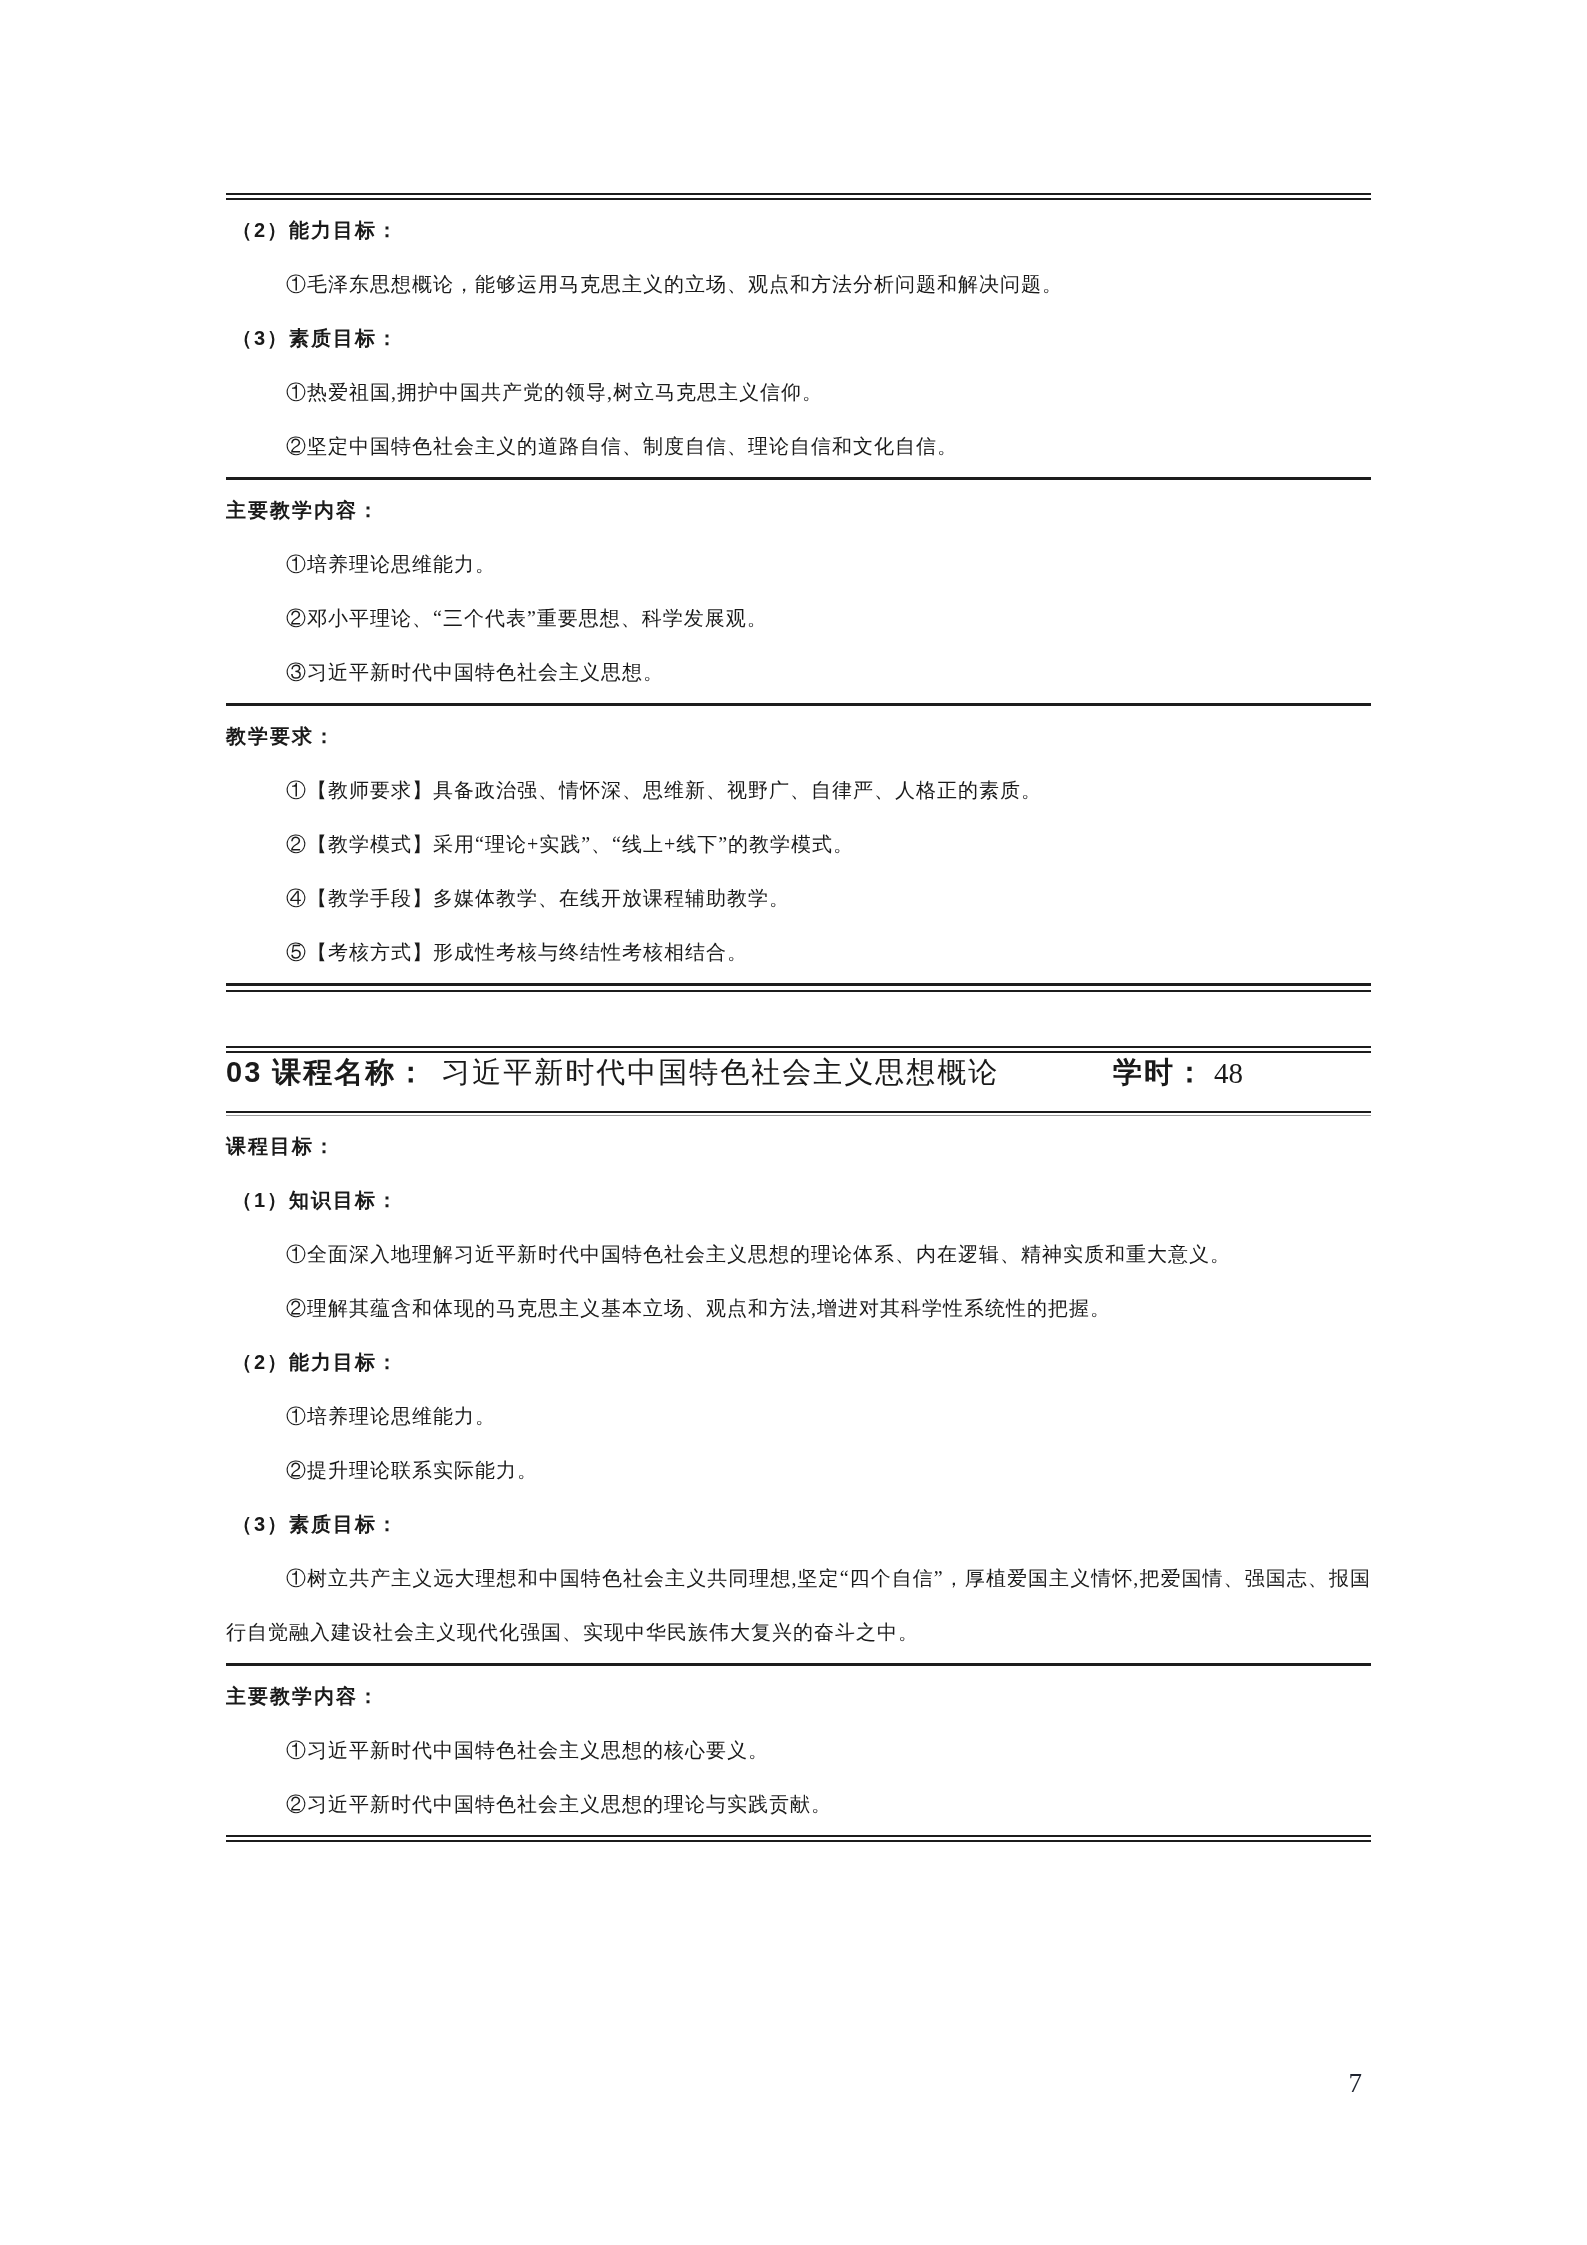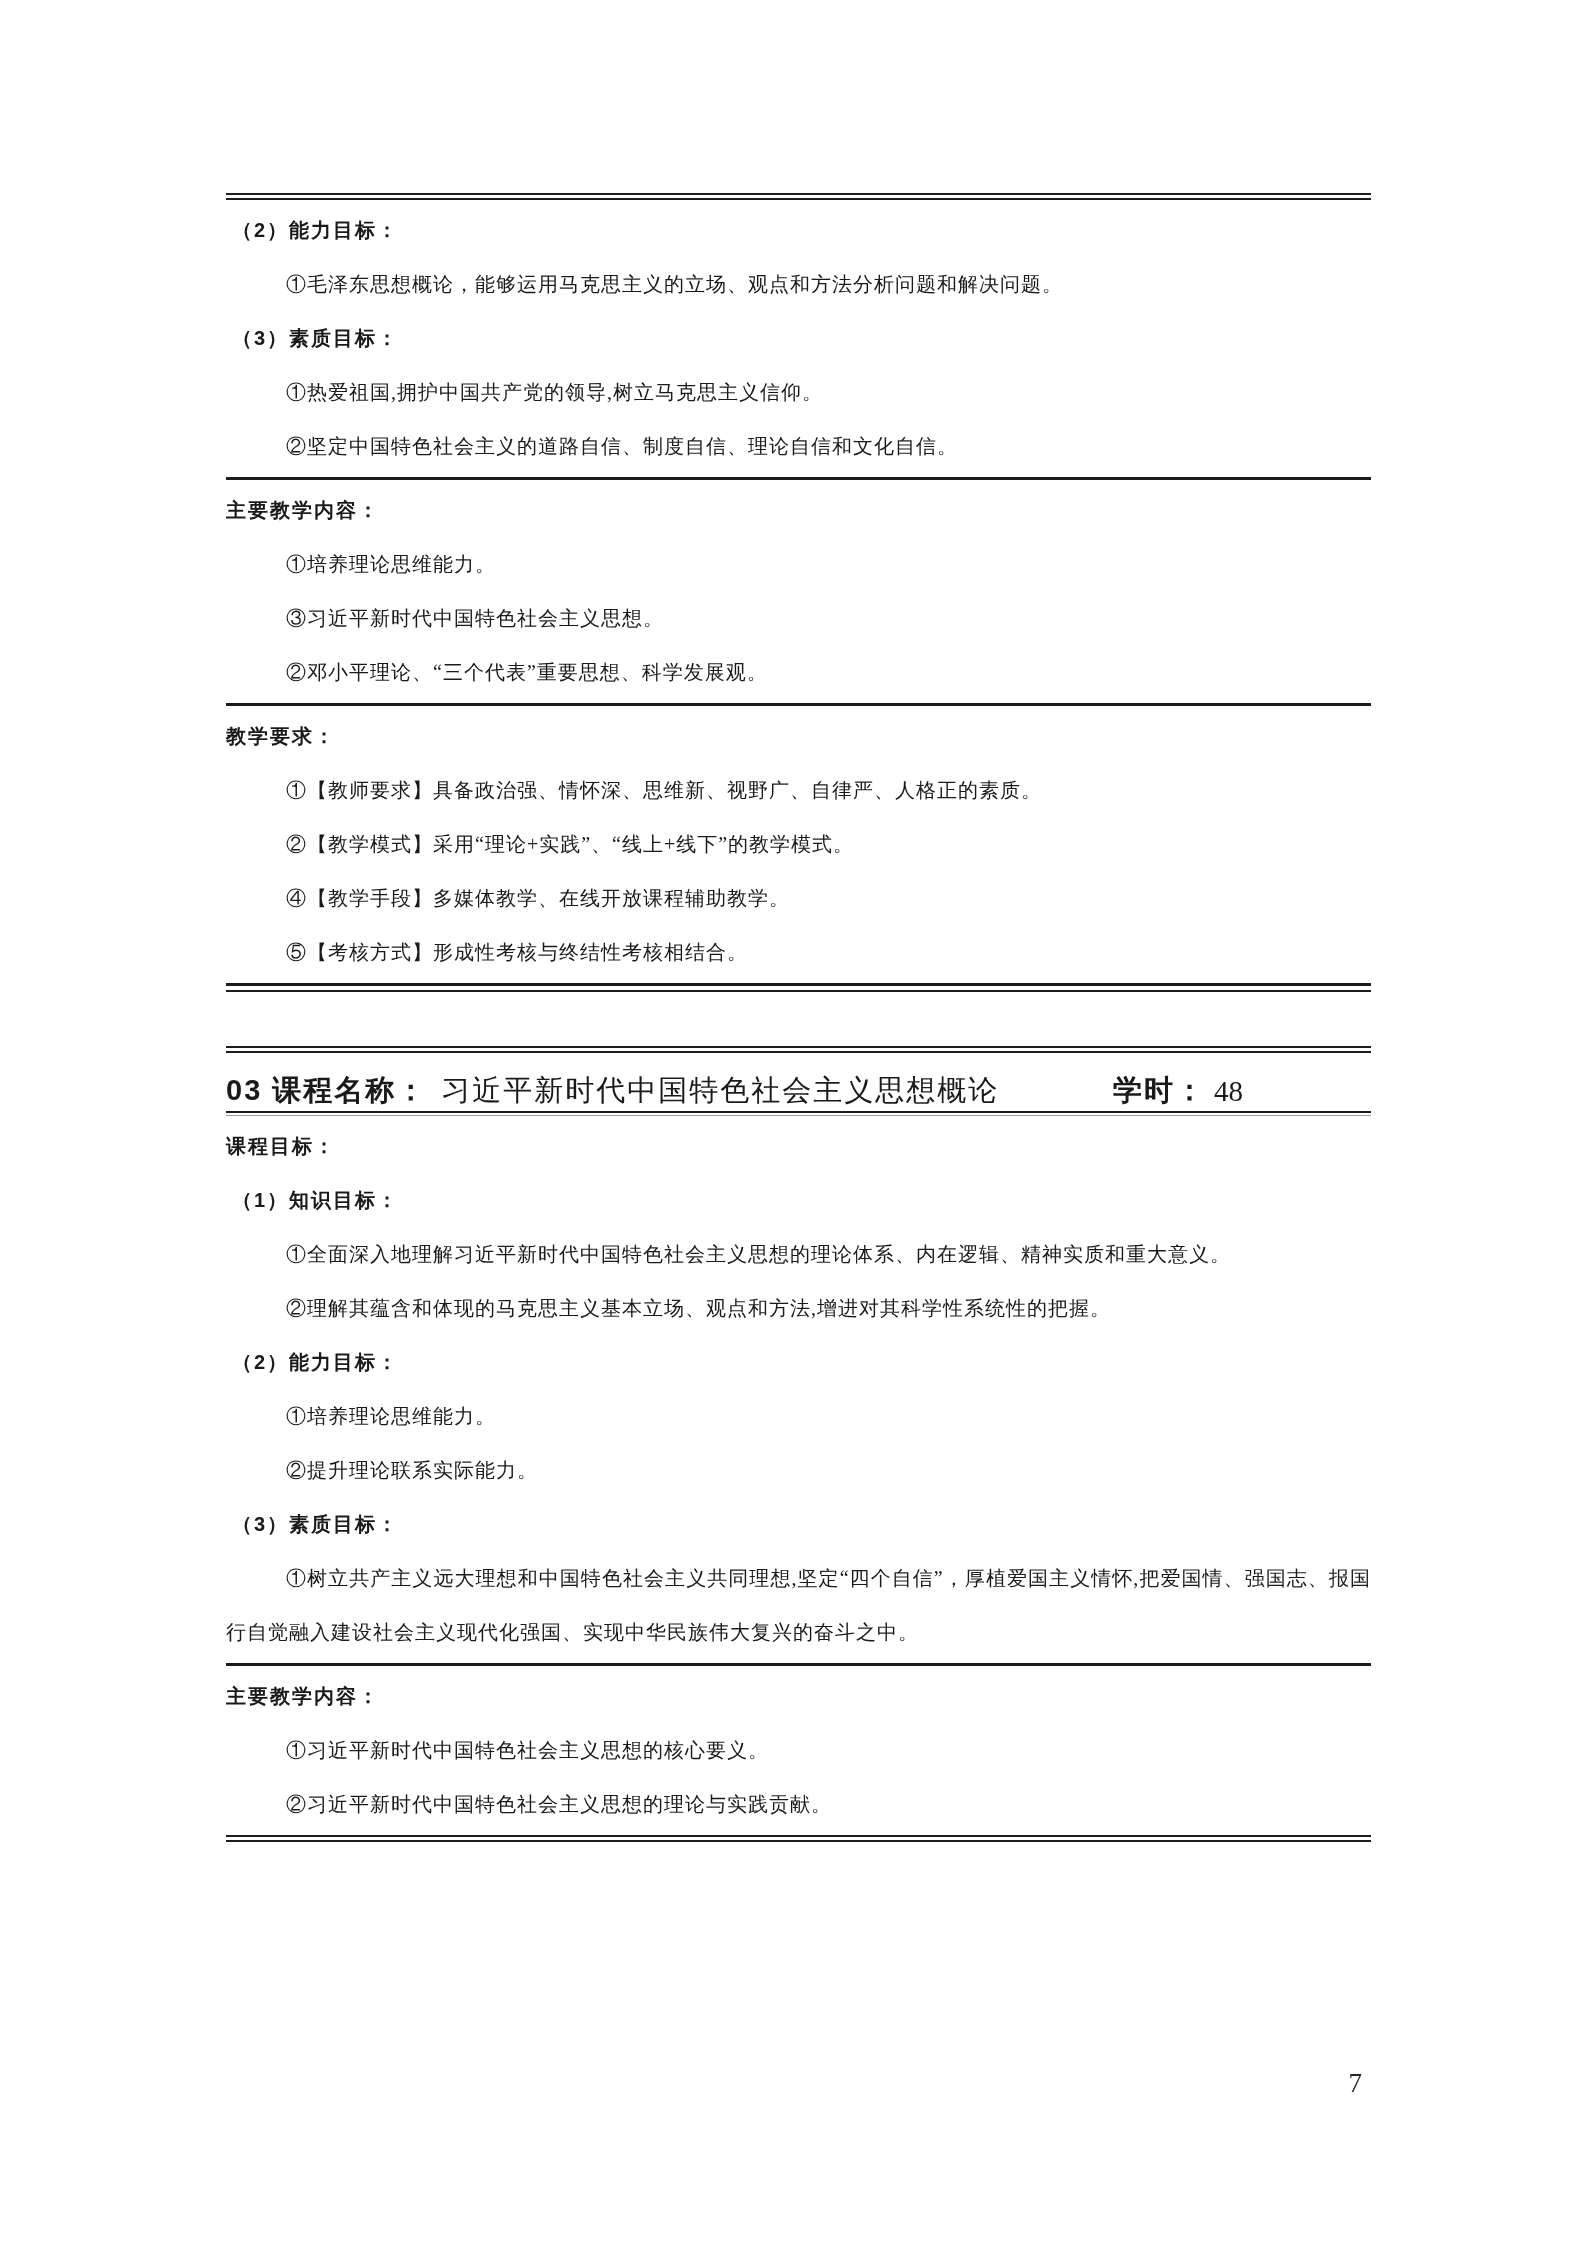--- a/index.html
+++ b/index.html
@@ -46,21 +46,21 @@
   }
   .hr-under {
     height: 2px;
     border-top: 2px solid #1c1c1c;
     border-bottom: 1px solid #9a9a9a;
   }
   .hr-single { height: 0; border-top: 3px solid #1c1c1c; }
   .gap-between-tables { height: 54px; }
   .course-header-row {
     display: flex;
-    align-items: flex-end;
+    align-items: flex-start;
     height: 58px;
     font-size: 29px;
   }
   .course-header-row .num-label { white-space: nowrap; }
   .course-header-row .course-name {
     white-space: nowrap;
     margin-left: 14px;
     letter-spacing: 2px;
   }
   .course-header-row .hours-group {
@@ -94,22 +94,22 @@
       <p class="line hei ind-head">（3）素质目标：</p>
       <p class="line serif ind-item">①热爱祖国,拥护中国共产党的领导,树立马克思主义信仰。</p>
       <p class="line serif ind-item">②坚定中国特色社会主义的道路自信、制度自信、理论自信和文化自信。</p>
     </div>
 
     <div class="hr-single"></div>
 
     <div class="section">
       <p class="line hei">主要教学内容：</p>
       <p class="line serif ind-item">①培养理论思维能力。</p>
+      <p class="line serif ind-item">②邓小平理论、“三个代表”重要思想、科学发展观。</p>
       <p class="line serif ind-item">③习近平新时代中国特色社会主义思想。</p>
-      <p class="line serif ind-item">②邓小平理论、“三个代表”重要思想、科学发展观。</p>
     </div>
 
     <div class="hr-single"></div>
 
     <div class="section">
       <p class="line hei">教学要求：</p>
       <p class="line serif ind-item">①【教师要求】具备政治强、情怀深、思维新、视野广、自律严、人格正的素质。</p>
       <p class="line serif ind-item">②【教学模式】采用“理论+实践”、“线上+线下”的教学模式。</p>
       <p class="line serif ind-item">④【教学手段】多媒体教学、在线开放课程辅助教学。</p>
       <p class="line serif ind-item">⑤【考核方式】形成性考核与终结性考核相结合。</p>

